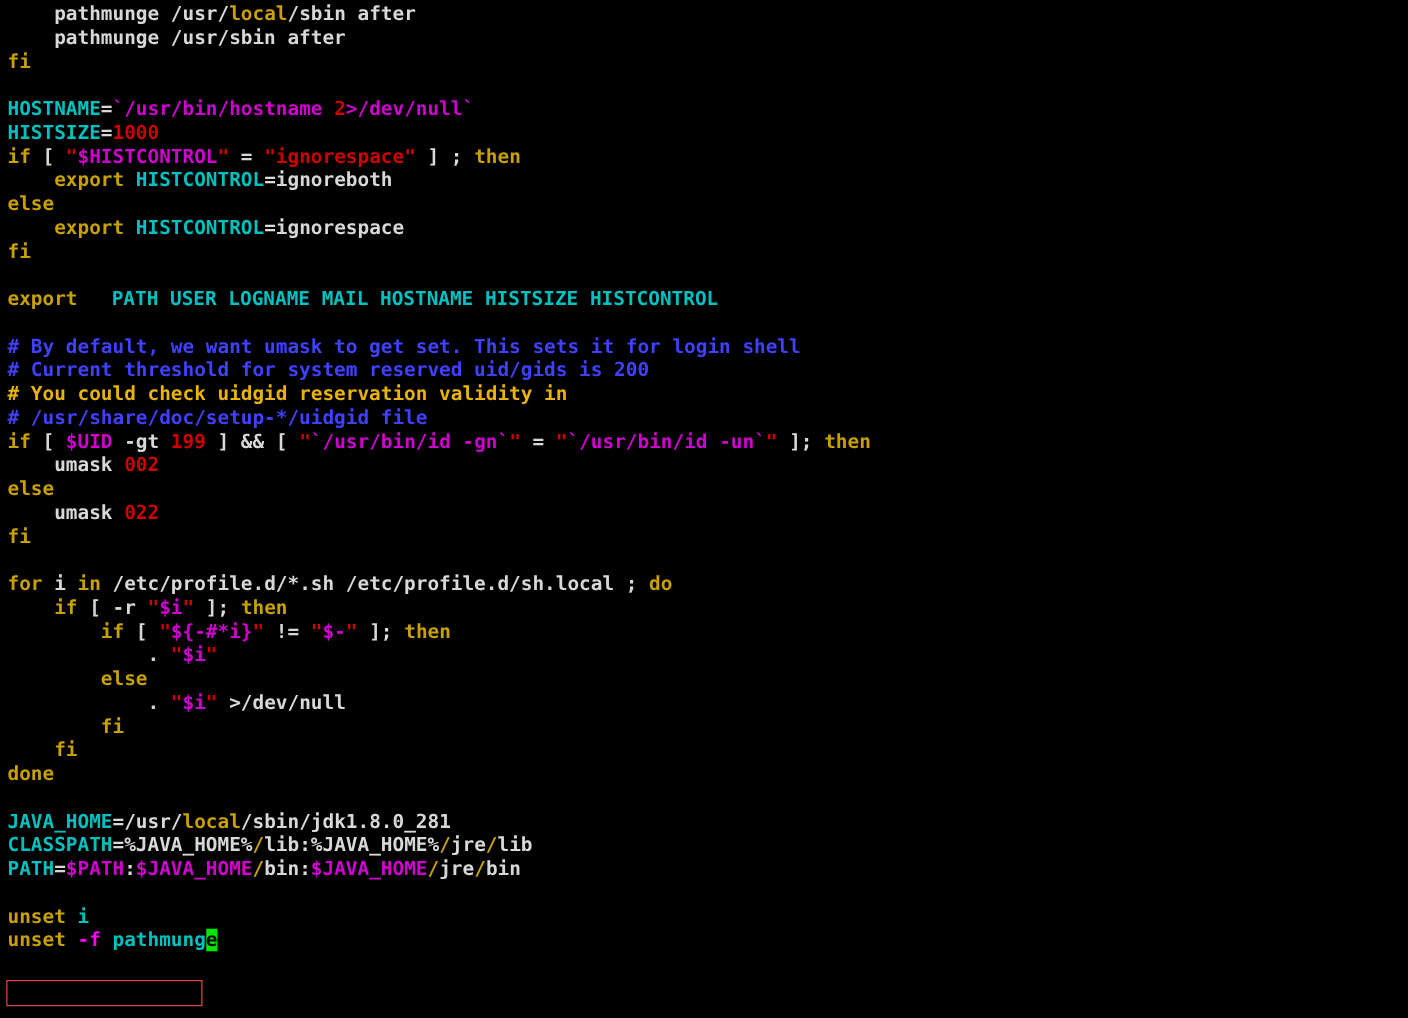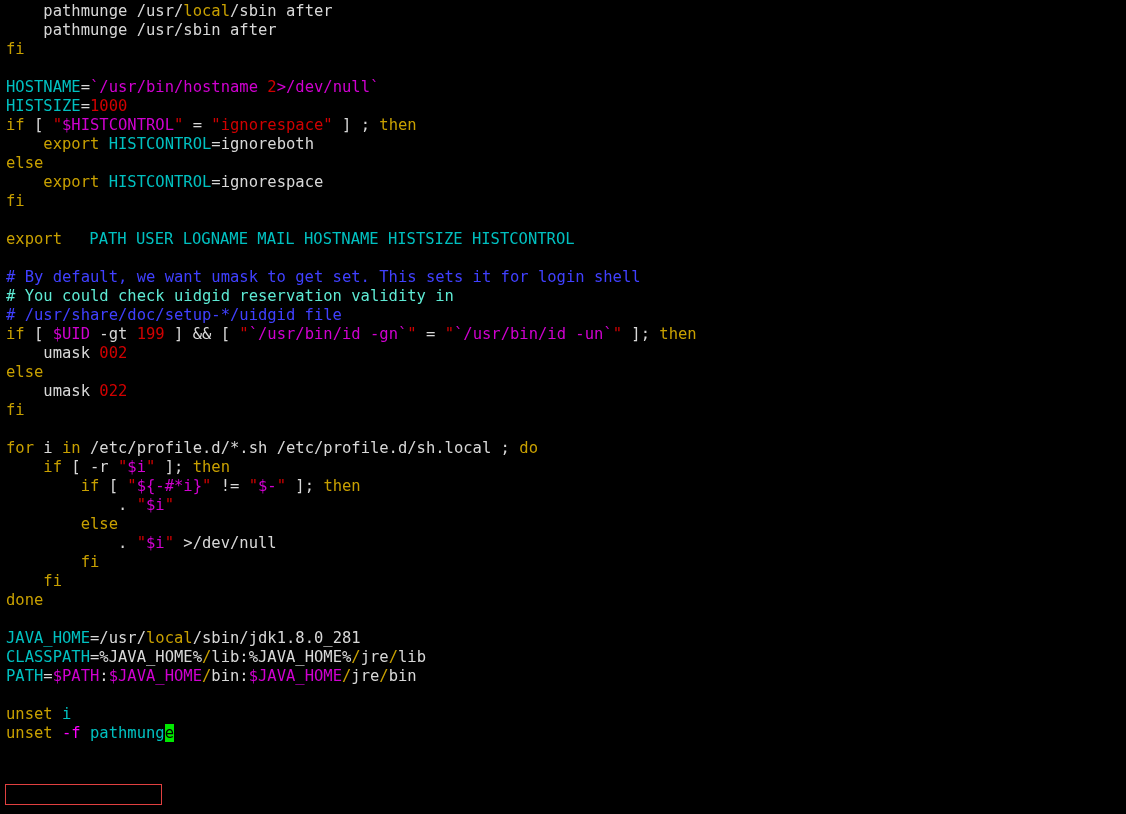--- a/index.html
+++ b/index.html
@@ -32,20 +32,21 @@
     padding-top: 2px;
     box-sizing: border-box;
   }
   .line {
     height: 19px;
     line-height: 19px;
     font-size: 15.5px;
     white-space: pre;
     letter-spacing: 0px;
     font-family: "DejaVu Sans Mono", "Liberation Mono", monospace;
+    font-weight: bold;
   }
   .tok { white-space: pre; }
   .cursor-block {
     background: #00e800;
     color: #000000;
   }
   .red-box {
     position: absolute;
     left: 5px;
     top: 784px;
@@ -70,21 +71,22 @@
       <div class="line"><span class="tok" style="color: rgb(0, 192, 192);">HISTSIZE</span><span class="tok" style="color: rgb(216, 216, 216);">=</span><span class="tok" style="color: rgb(208, 0, 0);">1000</span></div>
       <div class="line"><span class="tok" style="color: rgb(200, 160, 0);">if</span><span class="tok" style="color: rgb(216, 216, 216);"> [ </span><span class="tok" style="color: rgb(208, 0, 0);">"</span><span class="tok" style="color: rgb(208, 0, 208);">$HISTCONTROL</span><span class="tok" style="color: rgb(208, 0, 0);">"</span><span class="tok" style="color: rgb(216, 216, 216);"> = </span><span class="tok" style="color: rgb(208, 0, 0);">"ignorespace"</span><span class="tok" style="color: rgb(216, 216, 216);"> ] </span><span class="tok" style="color: rgb(216, 216, 216);">;</span><span class="tok" style="color: rgb(216, 216, 216);"> </span><span class="tok" style="color: rgb(200, 160, 0);">then</span></div>
       <div class="line"><span class="tok" style="color: rgb(216, 216, 216);">    </span><span class="tok" style="color: rgb(200, 160, 0);">export</span><span class="tok" style="color: rgb(216, 216, 216);"> </span><span class="tok" style="color: rgb(0, 192, 192);">HISTCONTROL</span><span class="tok" style="color: rgb(216, 216, 216);">=ignoreboth</span></div>
       <div class="line"><span class="tok" style="color: rgb(200, 160, 0);">else</span></div>
       <div class="line"><span class="tok" style="color: rgb(216, 216, 216);">    </span><span class="tok" style="color: rgb(200, 160, 0);">export</span><span class="tok" style="color: rgb(216, 216, 216);"> </span><span class="tok" style="color: rgb(0, 192, 192);">HISTCONTROL</span><span class="tok" style="color: rgb(216, 216, 216);">=ignorespace</span></div>
       <div class="line"><span class="tok" style="color: rgb(200, 160, 0);">fi</span></div>
       <div class="line">&nbsp;</div>
       <div class="line"><span class="tok" style="color: rgb(200, 160, 0);">export</span><span class="tok" style="color: rgb(216, 216, 216);"> </span><span class="tok" style="color: rgb(0, 192, 192); margin-left: 18px;">PATH USER LOGNAME MAIL HOSTNAME HISTSIZE HISTCONTROL</span></div>
       <div class="line">&nbsp;</div>
       <div class="line"><span class="tok" style="color: rgb(64, 64, 255);"># By default, we want umask to get set. This sets it for login shell</span></div>
-      <div class="line"><span class="tok" style="color: #5eead4;"># You could check uidgid reservation validity in</span></div>
+      <div class="line"><span class="tok" style="color: rgb(64, 64, 255);"># Current threshold for system reserved uid/gids is 200</span></div>
+      <div class="line"><span class="tok" style="color: #eab308;"># You could check uidgid reservation validity in</span></div>
       <div class="line"><span class="tok" style="color: rgb(64, 64, 255);"># /usr/share/doc/setup-*/uidgid file</span></div>
       <div class="line"><span class="tok" style="color: rgb(200, 160, 0);">if</span><span class="tok" style="color: rgb(216, 216, 216);"> [ </span><span class="tok" style="color: rgb(208, 0, 208);">$UID</span><span class="tok" style="color: rgb(216, 216, 216);"> -gt </span><span class="tok" style="color: rgb(208, 0, 0);">199</span><span class="tok" style="color: rgb(216, 216, 216);"> ]</span><span class="tok" style="color: rgb(216, 216, 216);"> &amp;&amp; </span><span class="tok" style="color: rgb(216, 216, 216);">[ </span><span class="tok" style="color: rgb(208, 0, 0);">"</span><span class="tok" style="color: rgb(208, 0, 208);">`/usr/bin/id -gn`</span><span class="tok" style="color: rgb(208, 0, 0);">"</span><span class="tok" style="color: rgb(216, 216, 216);"> = </span><span class="tok" style="color: rgb(208, 0, 0);">"</span><span class="tok" style="color: rgb(208, 0, 208);">`/usr/bin/id -un`</span><span class="tok" style="color: rgb(208, 0, 0);">"</span><span class="tok" style="color: rgb(216, 216, 216);"> ];</span><span class="tok" style="color: rgb(216, 216, 216);"> </span><span class="tok" style="color: rgb(200, 160, 0);">then</span></div>
       <div class="line"><span class="tok" style="color: rgb(216, 216, 216);">    umask </span><span class="tok" style="color: rgb(208, 0, 0);">002</span></div>
       <div class="line"><span class="tok" style="color: rgb(200, 160, 0);">else</span></div>
       <div class="line"><span class="tok" style="color: rgb(216, 216, 216);">    umask </span><span class="tok" style="color: rgb(208, 0, 0);">022</span></div>
       <div class="line"><span class="tok" style="color: rgb(200, 160, 0);">fi</span></div>
       <div class="line">&nbsp;</div>
       <div class="line"><span class="tok" style="color: rgb(200, 160, 0);">for</span><span class="tok" style="color: rgb(216, 216, 216);"> i </span><span class="tok" style="color: rgb(200, 160, 0);">in</span><span class="tok" style="color: rgb(216, 216, 216);"> /etc/profile.d/*.sh /etc/profile.d/sh.local </span><span class="tok" style="color: rgb(216, 216, 216);">;</span><span class="tok" style="color: rgb(216, 216, 216);"> </span><span class="tok" style="color: rgb(200, 160, 0);">do</span></div>
       <div class="line"><span class="tok" style="color: rgb(216, 216, 216);">    </span><span class="tok" style="color: rgb(200, 160, 0);">if</span><span class="tok" style="color: rgb(216, 216, 216);"> [ -r </span><span class="tok" style="color: rgb(208, 0, 0);">"</span><span class="tok" style="color: rgb(208, 0, 208);">$i</span><span class="tok" style="color: rgb(208, 0, 0);">"</span><span class="tok" style="color: rgb(216, 216, 216);"> ];</span><span class="tok" style="color: rgb(216, 216, 216);"> </span><span class="tok" style="color: rgb(200, 160, 0);">then</span></div>
       <div class="line"><span class="tok" style="color: rgb(216, 216, 216);">        </span><span class="tok" style="color: rgb(200, 160, 0);">if</span><span class="tok" style="color: rgb(216, 216, 216);"> [ </span><span class="tok" style="color: rgb(208, 0, 0);">"</span><span class="tok" style="color: rgb(208, 0, 208);">${-#*i}</span><span class="tok" style="color: rgb(208, 0, 0);">"</span><span class="tok" style="color: rgb(216, 216, 216);"> != </span><span class="tok" style="color: rgb(208, 0, 0);">"</span><span class="tok" style="color: rgb(208, 0, 208);">$-</span><span class="tok" style="color: rgb(208, 0, 0);">"</span><span class="tok" style="color: rgb(216, 216, 216);"> ];</span><span class="tok" style="color: rgb(216, 216, 216);"> </span><span class="tok" style="color: rgb(200, 160, 0);">then</span></div>

